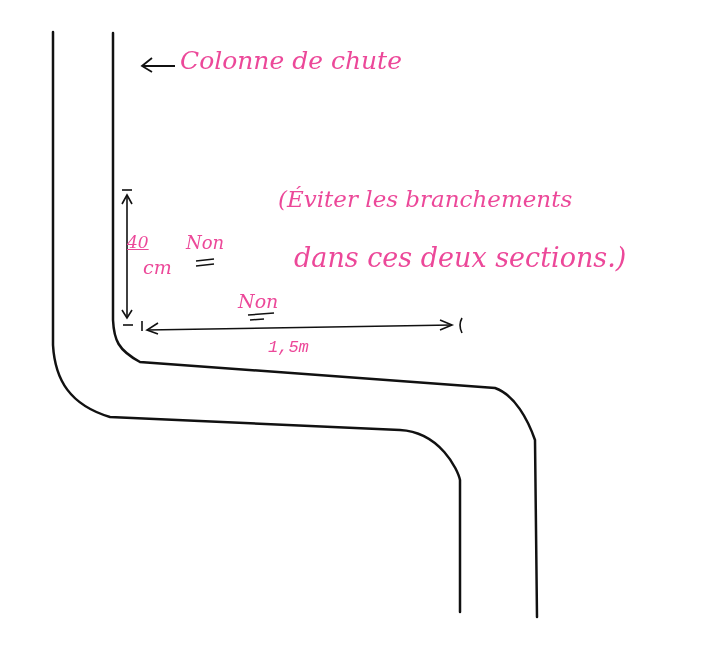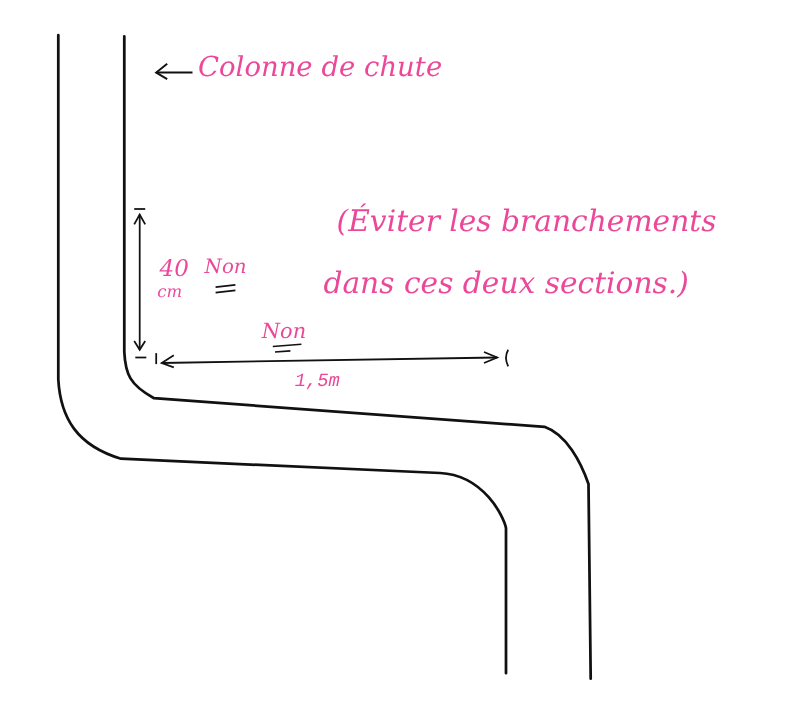--- a/index.html
+++ b/index.html
@@ -42,21 +42,21 @@
     <line x1="196" y1="266" x2="214" y2="264" stroke="#111" stroke-width="1.5"></line>
   </g>
   <g>
     <line x1="248" y1="315" x2="274" y2="313" stroke="#111" stroke-width="1.5"></line>
     <line x1="250" y1="320" x2="264" y2="319" stroke="#111" stroke-width="1.5"></line>
   </g>
 </svg>
 
 <div class="lbl" style="left:180px; top:46px; font-size:25px;">Colonne de chute</div>
 
-<div class="lbl" style="left:278px; top:186px; font-size:27px;margin-left:28px;">(Éviter les branchements</div>
+<div class="lbl" style="left:278px; top:186px; font-size:23px;">(Éviter les branchements</div>
 <div class="lbl" style="left:294px; top:242px; font-size:27px;">dans ces deux sections.)</div>
 
-<div class="lbl" style="left:145px; top:232px; font-size:21px;">40</div>
-<div class="lbl" style="left:143px; top:256px; font-size:15px;">cm</div>
+<div class="lbl" style="left:127px; top:232px; font-size:17px;text-decoration:underline;">40</div>
+<div class="lbl" style="left:143px; top:256px; font-size:19px;">cm</div>
 <div class="lbl" style="left:186px; top:232px; font-size:18px;">Non</div>
 
 <div class="lbl" style="left:238px; top:290px; font-size:19px;">Non</div>
 <div class="lbl" style="left:268px; top:338px; font-size:17px;font-family:Liberation Mono, monospace;">1,5m</div>
 
 </body></html>

